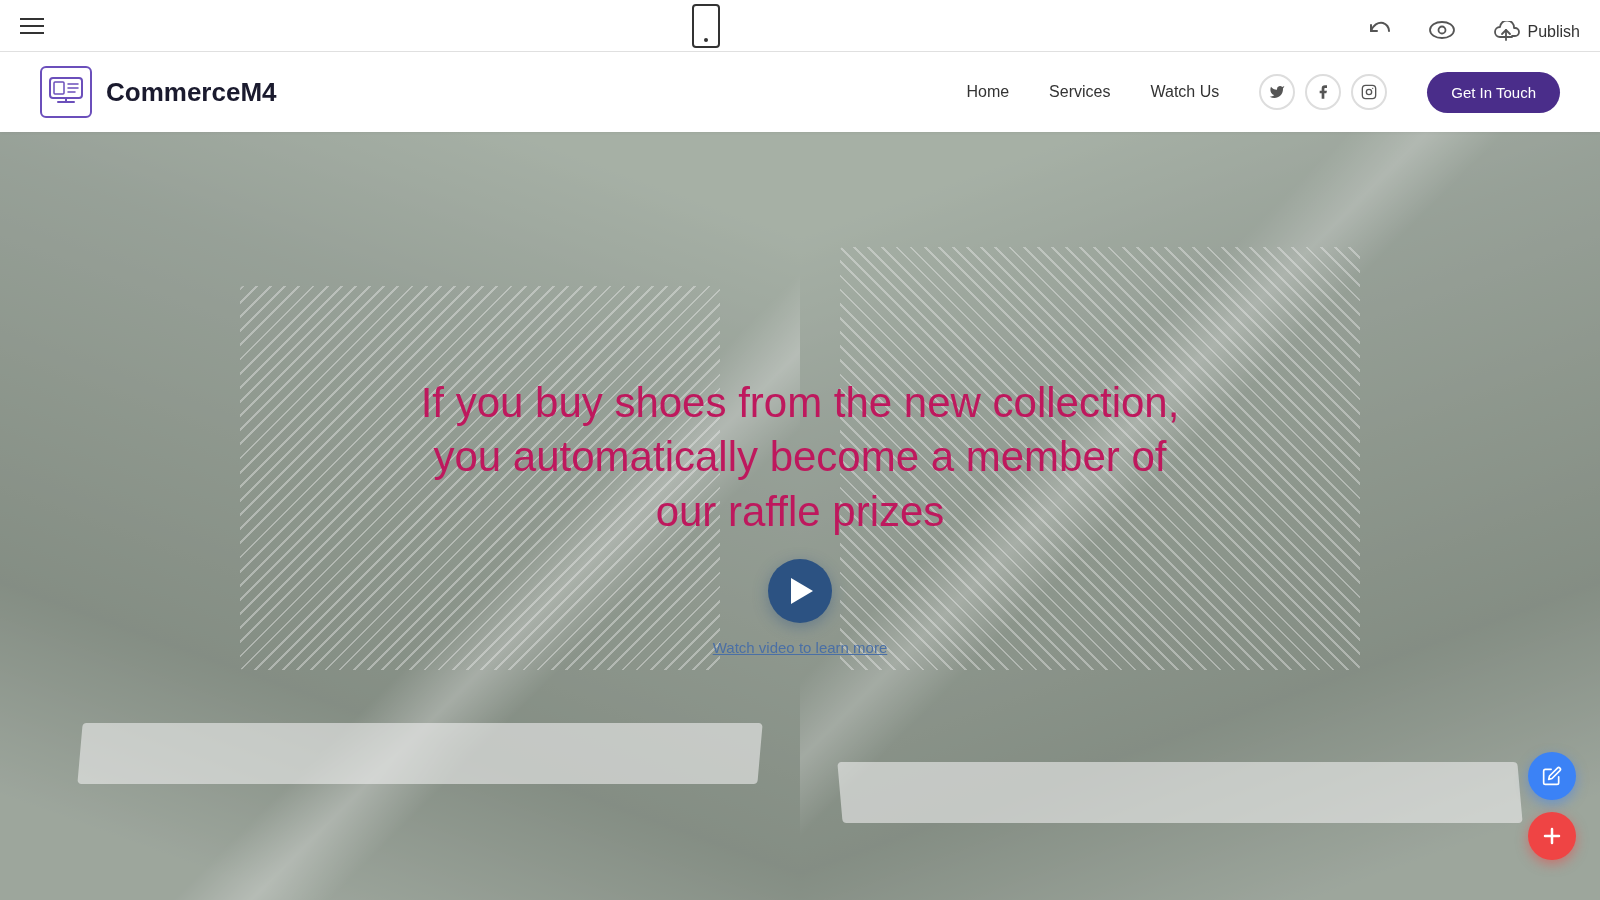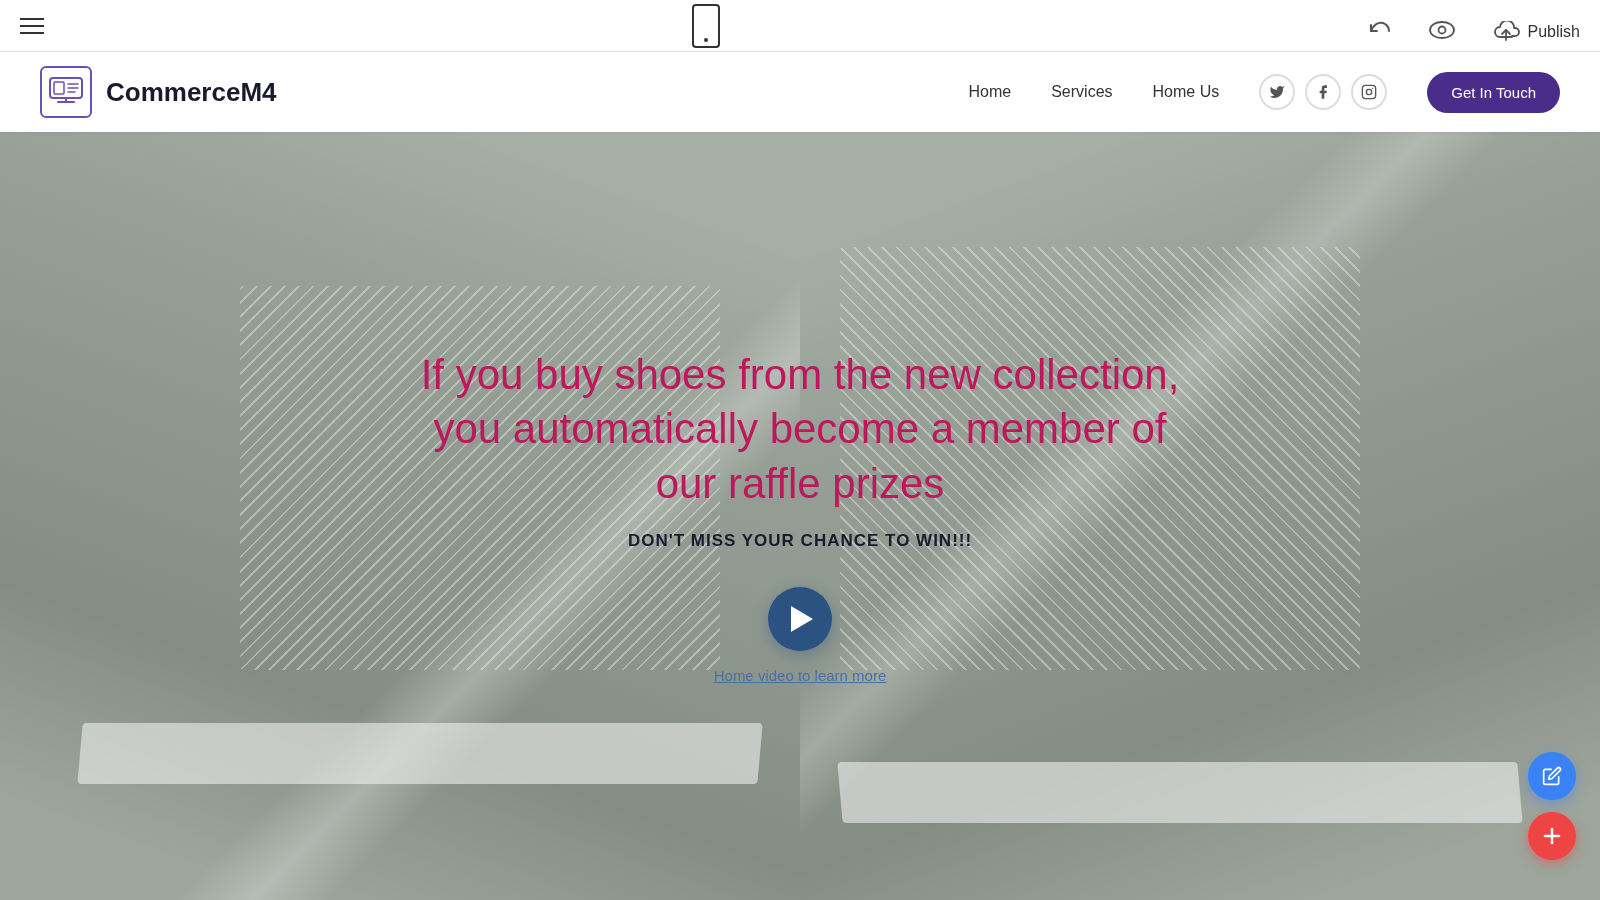--- a/index.html
+++ b/index.html
@@ -282,21 +282,21 @@
         <line x1="10" y1="28" x2="26" y2="28" stroke="#6b4fbb" stroke-width="2" stroke-linecap="round"></line>
         <line x1="18" y1="24" x2="18" y2="28" stroke="#6b4fbb" stroke-width="2" stroke-linecap="round"></line>
       </svg>
     </div>
     <span class="logo-text">CommerceM4</span>
   </div>
 
   <div class="nav-area">
     <a class="nav-link">Home</a>
     <a class="nav-link">Services</a>
-    <a class="nav-link">Home Us</a>
+    <a class="nav-link">Watch Us</a>
 
     <div class="nav-social">
       <div class="social-circle">
         <svg width="16" height="16" viewBox="0 0 24 24" fill="#555">
             <path d="M23 3a10.9 10.9 0 0 1-3.14 1.53 4.48 4.48 0 0 0-7.86 3v1A10.66 10.66 0 0 1 3 4s-4 9 5 13a11.64 11.64 0 0 1-7 2c9 5 20 0 20-11.5a4.5 4.5 0 0 0-.08-.83A7.72 7.72 0 0 0 23 3z"></path>
           </svg>
       </div>
       <div class="social-circle">
         <svg width="16" height="16" viewBox="0 0 24 24" fill="#555">
             <path d="M18 2h-3a5 5 0 0 0-5 5v3H7v4h3v8h4v-8h3l1-4h-4V7a1 1 0 0 1 1-1h3z"></path>
@@ -317,25 +317,24 @@
 
 <div class="hero">
   <div class="shoe-visual">
     <div class="shoe-img-left"></div>
     <div class="shoe-img-right"></div>
   </div>
   <div class="hero-overlay"></div>
 
   <div class="hero-content">
     <h1 class="hero-title">If you buy shoes from the new collection, you automatically become a member of our raffle prizes</h1>
-    <p class="hero-subtitle">DON'T MISS YOUR CHANCE TO WIN!!!</p>
     <button class="play-btn">
       <div class="play-triangle"></div>
     </button>
-    <span class="watch-link">Home video to learn more</span>
+    <span class="watch-link">Watch video to learn more</span>
   </div>
 </div>
 
 <div class="fab-container">
   <button class="fab-edit">
     <svg width="20" height="20" viewBox="0 0 24 24" fill="none" stroke="#fff" stroke-width="2" stroke-linecap="round" stroke-linejoin="round">
       <path d="M11 4H4a2 2 0 0 0-2 2v14a2 2 0 0 0 2 2h14a2 2 0 0 0 2-2v-7"></path>
       <path d="M18.5 2.5a2.121 2.121 0 0 1 3 3L12 15l-4 1 1-4 9.5-9.5z"></path>
     </svg>
   </button>

